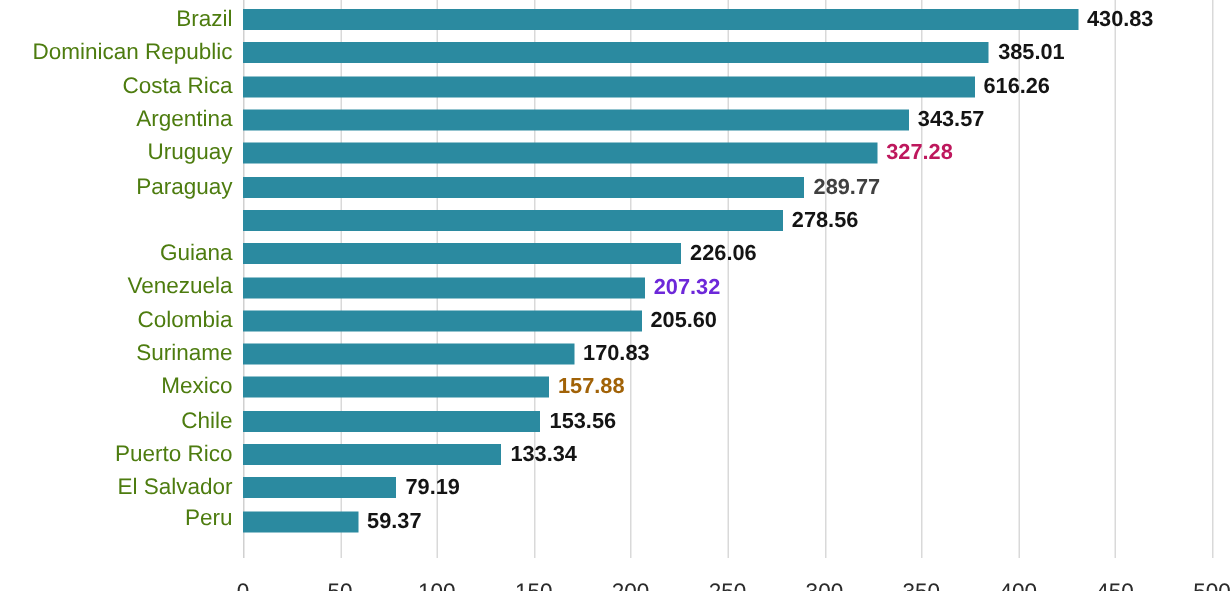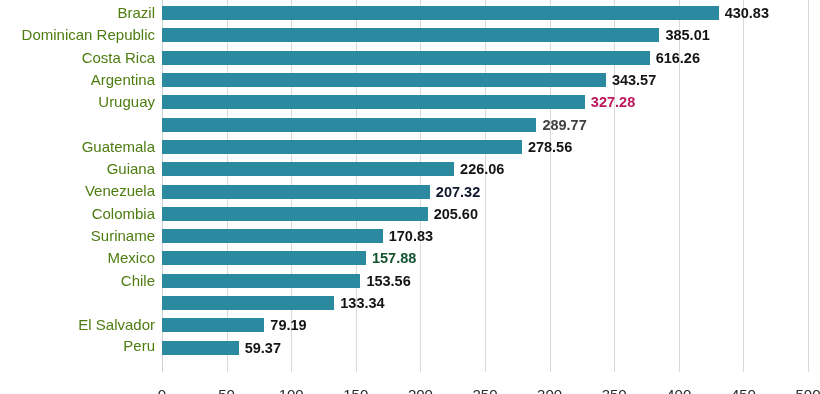--- a/index.html
+++ b/index.html
@@ -89,27 +89,28 @@
 <body>
 
 <div id="chart-root">
 
   <div id="labels-col">
       <div class="label-cell" style="top: 2px;">Brazil</div>
       <div class="label-cell" style="top: 24.3px;">Dominican Republic</div>
       <div class="label-cell" style="top: 46.6px;">Costa Rica</div>
       <div class="label-cell" style="top: 68.9px;">Argentina</div>
       <div class="label-cell" style="top: 91.2px;">Uruguay</div>
-      <div class="label-cell" style="top: 135.8px;">Guatemala</div>
+      <div class="label-cell" style="top: 113.5px;">Paraguay</div>
       <div class="label-cell" style="top: 158.1px;">Guiana</div>
       <div class="label-cell" style="top: 202.7px;">Colombia</div>
       <div class="label-cell" style="top: 180.4px;">Venezuela</div>
       <div class="label-cell" style="top: 225px;">Suriname</div>
       <div class="label-cell" style="top: 247.3px; text-align: right;">Mexico</div>
       <div class="label-cell" style="top: 269.6px;">Chile</div>
+      <div class="label-cell" style="top: 291.9px;">Puerto Rico</div>
       <div class="label-cell" style="top: 314.2px;">El Salvador</div>
       <div class="label-cell" style="top: 335px; text-align: right;">Peru</div>
     </div>
 
   <div id="plot-area">
     <div id="gridlines">
         <div class="gridline zero-line" style="left: 0px;"></div>
         <div class="gridline" style="left: 64.6px;"></div>
         <div class="gridline" style="left: 129.2px;"></div>
         <div class="gridline" style="left: 193.8px;"></div>
@@ -132,27 +133,27 @@
         <div class="value-label" style="top: 73.05px; left: 449.892px; color: rgb(20, 20, 20);">343.57</div>
         <div class="bar" style="top: 95.35px; left: 0px; width: 422.846px; background: rgb(43, 138, 160);"></div>
         <div class="value-label" style="top: 95.35px; left: 428.846px; color: #be185d;">327.28</div>
         <div class="bar" style="top: 117.65px; left: 0px; width: 374.383px; background: rgb(43, 138, 160);"></div>
         <div class="value-label" style="top: 117.65px; left: 380.383px; color: #404040;">289.77</div>
         <div class="bar" style="top: 139.95px; left: 0px; width: 359.9px; background: rgb(43, 138, 160);"></div>
         <div class="value-label" style="top: 139.95px; left: 365.9px; color: rgb(20, 20, 20);">278.56</div>
         <div class="bar" style="top: 162.25px; left: 0px; width: 292.07px; background: rgb(43, 138, 160);"></div>
         <div class="value-label" style="top: 162.25px; left: 298.07px; color: rgb(20, 20, 20);">226.06</div>
         <div class="bar" style="top: 184.55px; left: 0px; width: 267.857px; background: rgb(43, 138, 160);"></div>
-        <div class="value-label" style="top: 184.55px; left: 273.857px; color: #0f172a;">207.32</div>
+        <div class="value-label" style="top: 184.55px; left: 273.857px; color: #6d28d9;">207.32</div>
         <div class="bar" style="top: 206.85px; left: 0px; width: 265.635px; background: rgb(43, 138, 160);"></div>
         <div class="value-label" style="top: 206.85px; left: 271.635px; color: rgb(20, 20, 20);">205.60</div>
         <div class="bar" style="top: 229.15px; left: 0px; width: 220.712px; background: rgb(43, 138, 160);"></div>
         <div class="value-label" style="top: 229.15px; left: 226.712px; color: rgb(20, 20, 20);">170.83</div>
         <div class="bar" style="top: 251.45px; left: 0px; width: 203.981px; background: rgb(43, 138, 160);"></div>
-        <div class="value-label" style="top: 251.45px; left: 209.981px; color: #14532d;">157.88</div>
+        <div class="value-label" style="top: 251.45px; left: 209.981px; color: #a16207;">157.88</div>
         <div class="bar" style="top: 273.75px; left: 0px; width: 198.4px; background: rgb(43, 138, 160);"></div>
         <div class="value-label" style="top: 273.75px; left: 204.4px; color: rgb(20, 20, 20);">153.56</div>
         <div class="bar" style="top: 296.05px; left: 0px; width: 172.275px; background: rgb(43, 138, 160);"></div>
         <div class="value-label" style="top: 296.05px; left: 178.275px; color: rgb(20, 20, 20);">133.34</div>
         <div class="bar" style="top: 318.35px; left: 0px; width: 102.313px; background: rgb(43, 138, 160);"></div>
         <div class="value-label" style="top: 318.35px; left: 108.313px; color: rgb(20, 20, 20);">79.19</div>
         <div class="bar" style="top: 340.65px; left: 0px; width: 76.706px; background: rgb(43, 138, 160);"></div>
         <div class="value-label" style="top: 340.65px; left: 82.706px; color: rgb(20, 20, 20);">59.37</div>
       </div>
   </div>

